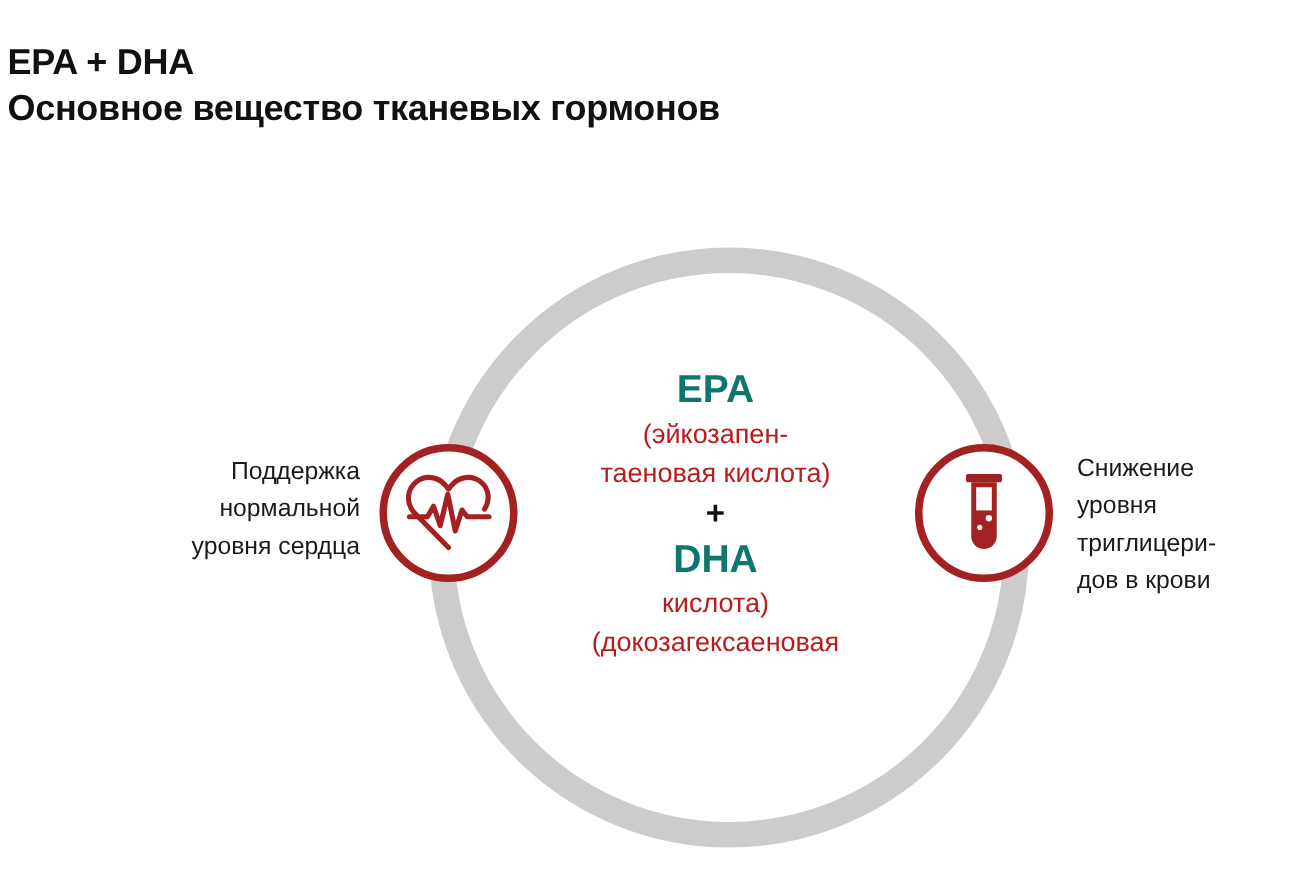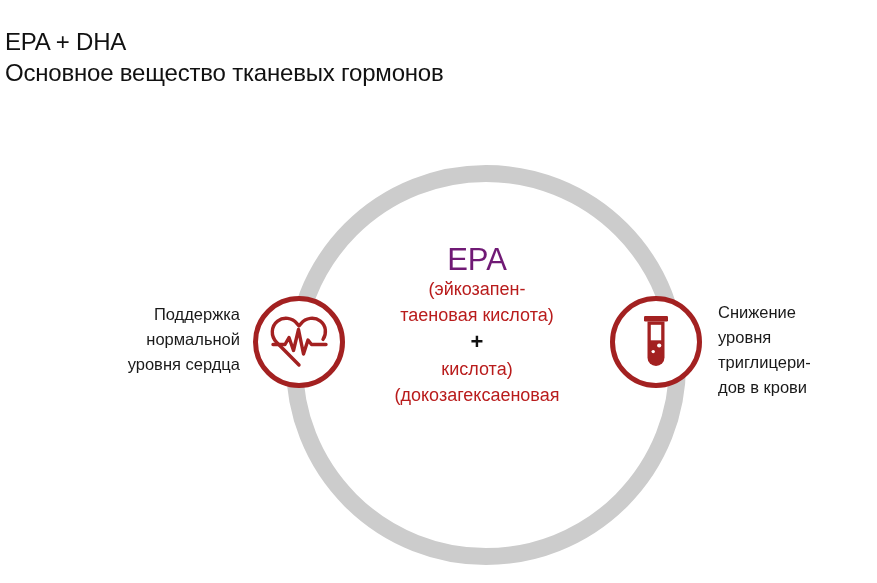--- a/index.html
+++ b/index.html
@@ -20,21 +20,21 @@
 
   
   #title-block {
     position: absolute;
     left: 5px;
     top: 26px;
     width: 820px;
   }
   .title-line {
     font-size: 24px;
-    font-weight: normal;
+    font-weight: bold;
     line-height: 31px;
     letter-spacing: -0.2px;
     color: #111111;
     white-space: nowrap;
   }
 
   
   #diagram {
     position: absolute;
     left: 0;
@@ -95,24 +95,24 @@
 
   
   #center-text {
     position: absolute;
     left: 297px;
     top: 243px;
     width: 360px;
     text-align: center;
   }
   .acronym {
-    font-size: 31px;
-    font-weight: normal;
+    font-size: 26px;
+    font-weight: bold;
     line-height: 33px;
-    color: #701a75;
+    color: #0f766e;
   }
   .expansion {
     font-size: 18px;
     line-height: 26px;
     color: #b91c1c;
   }
   .plus-sign {
     font-size: 22px;
     font-weight: bold;
     line-height: 28px;
@@ -168,17 +168,18 @@
     <div class="cap-line">уровня</div>
     <div class="cap-line">триглицери-</div>
     <div class="cap-line">дов в крови</div>
   </div>
 
   <div id="center-text">
     <div class="acronym">EPA</div>
     <div class="expansion">(эйкозапен-</div>
     <div class="expansion">таеновая кислота)</div>
     <div class="plus-sign">+</div>
+    <div class="acronym">DHA</div>
     <div class="expansion">кислота)</div>
     <div class="expansion">(докозагексаеновая</div>
   </div>
 
 </div>
 
 </body></html>

